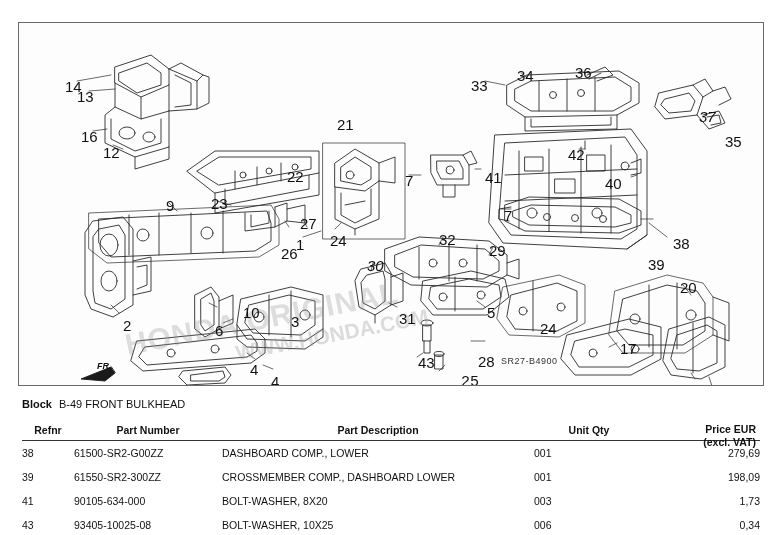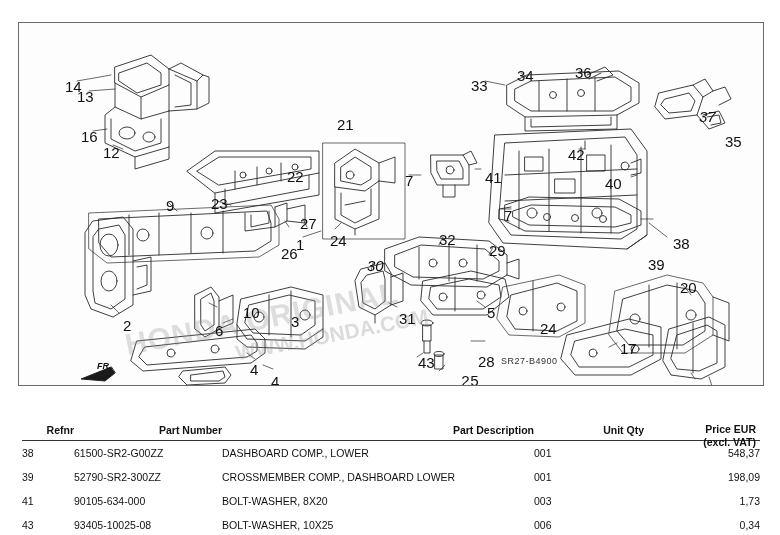--- a/index.html
+++ b/index.html
@@ -85,21 +85,21 @@
   .price-head{
     position:absolute;
     right:4px;top:-1px;
     text-align:right;
     font-weight:bold;
     line-height:13px;
     font-size:10.5px;
   }
   table{border-collapse:collapse;width:100%;}
   thead th{
-    text-align:right;
+    text-align:center;
     font-weight:bold;
     font-size:10.5px;
     padding:0 0 4px 0;
     vertical-align:bottom;
   }
   thead tr.headrow th{border-bottom:1px solid #333;}
   tbody td{
     padding:6px 0 6px 0;
     font-size:10.5px;
     vertical-align:top;
@@ -401,20 +401,23 @@
         <div class="num" style="left: 231px; top: 338px;">4</div>
         <div class="num" style="left: 252px; top: 350px;">4</div>
         <div class="num" style="left: 399px; top: 331px;">43</div>
         <div class="num" style="left: 442px; top: 351px; font-family: Liberation Mono, monospace;">25</div>
         <div class="num" style="left: 459px; top: 330px;">28</div>
         <div class="num" style="left: 601px; top: 317px;">17</div>
         <div class="num" style="left: 671px; top: 360px;">18</div>
       </div>
   </div>
 
+  <div class="block-title">
+    <span class="b">Block</span><span class="t">B-49 FRONT BULKHEAD</span>
+  </div>
 
   <div class="tbl">
     <div class="price-head">
       <div>Price EUR</div>
       <div>(excl. VAT)</div>
     </div>
     <table>
       <thead>
         <tr class="headrow">
           <th class="c-refnr">Refnr</th>
@@ -423,25 +426,25 @@
           <th class="c-qty">Unit Qty</th>
           <th class="c-price"></th>
         </tr>
       </thead>
       <tbody id="parts-body">
           <tr>
             <td class="c-refnr">38</td>
             <td class="c-part">61500-SR2-G00ZZ</td>
             <td class="c-desc">DASHBOARD COMP., LOWER</td>
             <td class="c-qty">001</td>
-            <td class="c-price">548,37</td>
+            <td class="c-price">279,69</td>
           </tr>
           <tr>
             <td class="c-refnr">39</td>
-            <td class="c-part">52790-SR2-300ZZ</td>
+            <td class="c-part">61550-SR2-300ZZ</td>
             <td class="c-desc">CROSSMEMBER COMP., DASHBOARD LOWER</td>
             <td class="c-qty">001</td>
             <td class="c-price">198,09</td>
           </tr>
           <tr>
             <td class="c-refnr">41</td>
             <td class="c-part">90105-634-000</td>
             <td class="c-desc">BOLT-WASHER, 8X20</td>
             <td class="c-qty">003</td>
             <td class="c-price">1,73</td>

